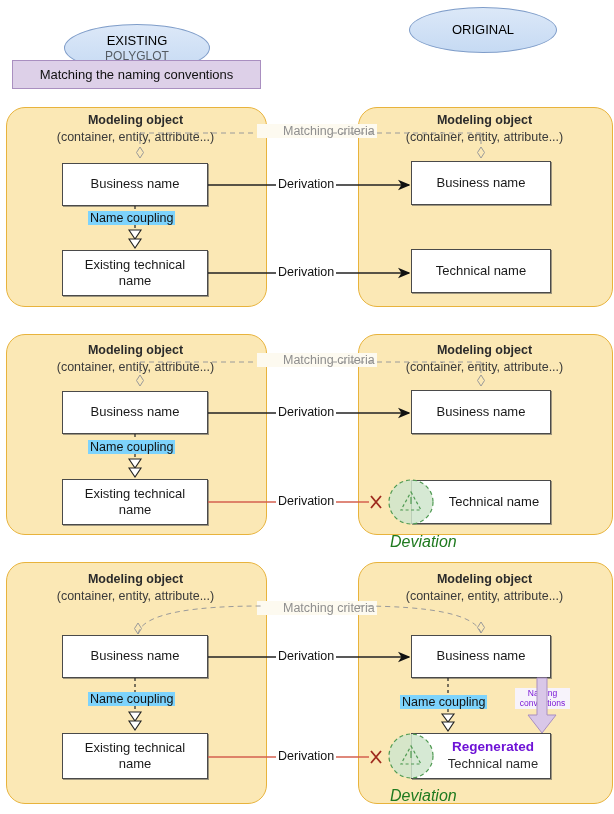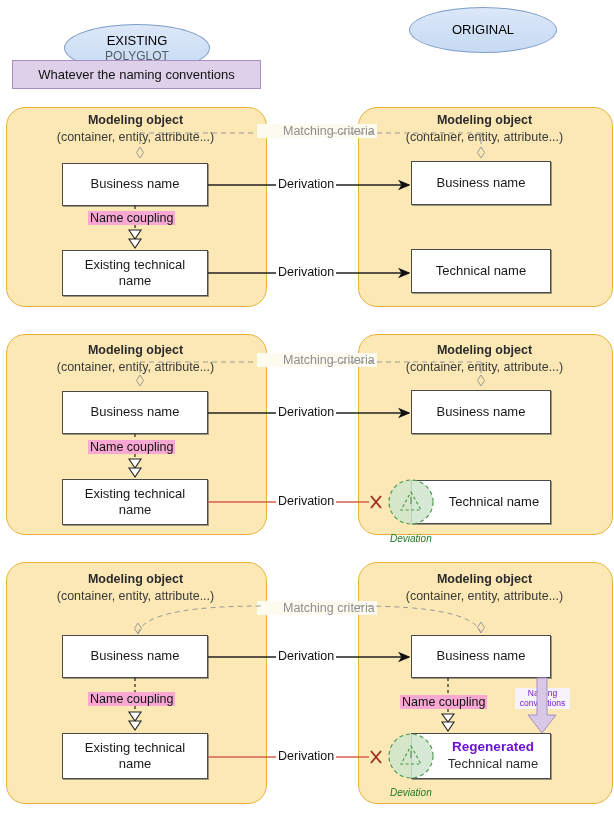--- a/index.html
+++ b/index.html
@@ -47,25 +47,25 @@
   .ebox .regen{color:#6e12d6;font-weight:bold;font-size:13.5px;}
   .ebox .techn{color:#2f2f2f;font-size:13px;}
 
   
   .elabel{
     position:absolute;font-size:12.5px;color:#111;background:#fdf6e6;
     padding:0 2px;white-space:nowrap;
   }
   .elabel.grey{color:#8e8e8e;background:#fdfaf0;padding-left:26px;}
   .elabel.onwhite{background:#ffffff;}
-  .elabel.nc{background:#f9a8d4;}
+  .elabel.nc{background:#7dd3fc;}
 
   
   .dev-label{
-    position:absolute;font-size:10px;color:#1f7a1f;font-style:italic;
+    position:absolute;font-size:16px;color:#1f7a1f;font-style:italic;
     white-space:nowrap;
   }
 
   
   .nc-box{
     position:absolute;background:#f7f3fb;
     font-size:8.5px;color:#7a17d6;text-align:center;line-height:1.22;
     white-space:nowrap;
   }
 
@@ -78,21 +78,21 @@
 <div class="ellipse" style="left:64px;top:24px;width:144px;height:46px;">
   <span class="ell-l1">EXISTING</span>
   <span class="ell-l2">POLYGLOT</span>
 </div>
 
 <div class="ellipse" style="left:409px;top:7px;width:146px;height:44px;text-align:right;">
   <span class="ell-l1">ORIGINAL</span>
 </div>
 
 <div class="note-purple" style="left:12px;top:60px;width:247px;height:27px;">
-  <span>Whatever the naming conventions</span>
+  <span>Matching the naming conventions</span>
 </div>
 
 <div class="panel" style="left:6px;top:107px;width:259px;height:198px;"></div>
 <div class="panel" style="left:358px;top:107px;width:253px;height:198px;"></div>
 
 <div class="panel-title" style="left:6px;top:112px;width:259px;">
   <div><b>Modeling object</b></div>
   <div class="sub">(container, entity, attribute...)</div>
 </div>
 <div class="panel-title" style="left:358px;top:112px;width:253px;">

